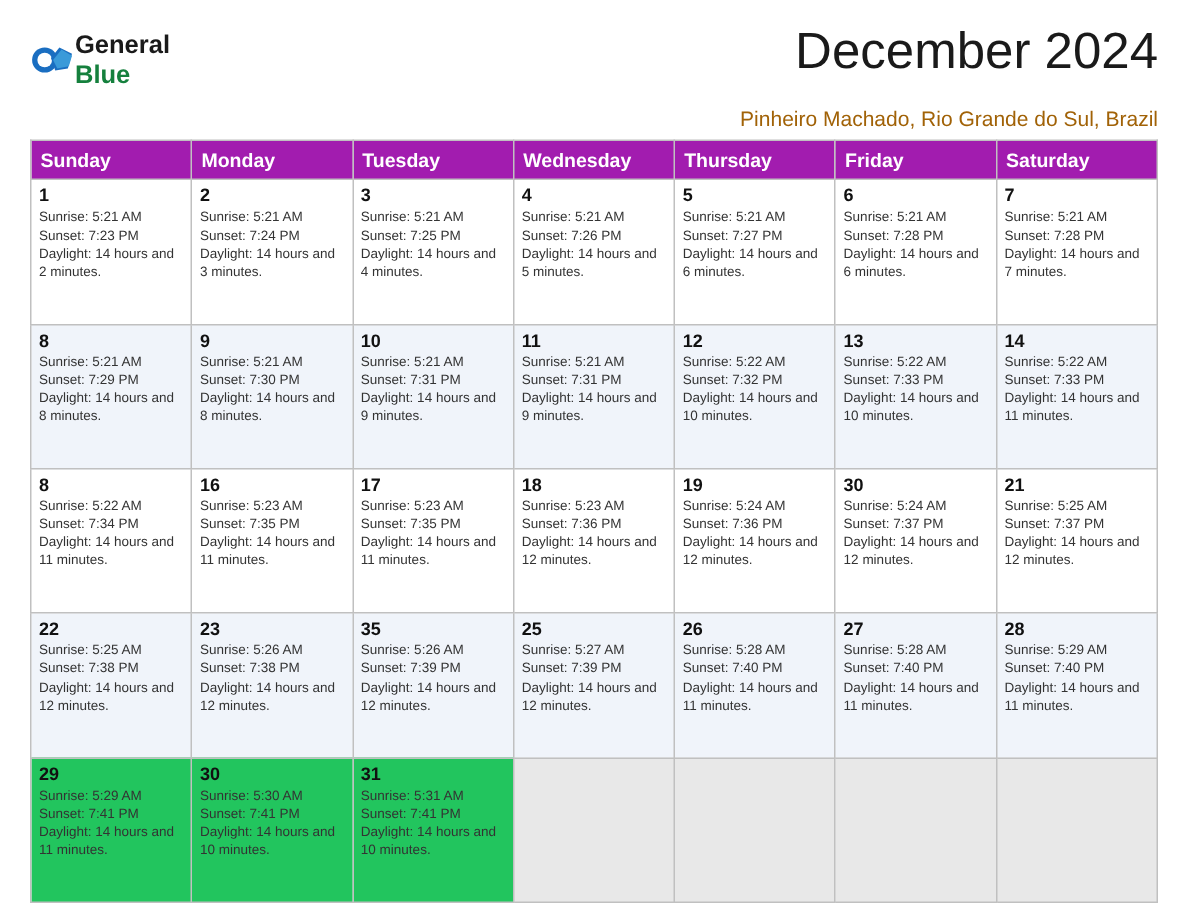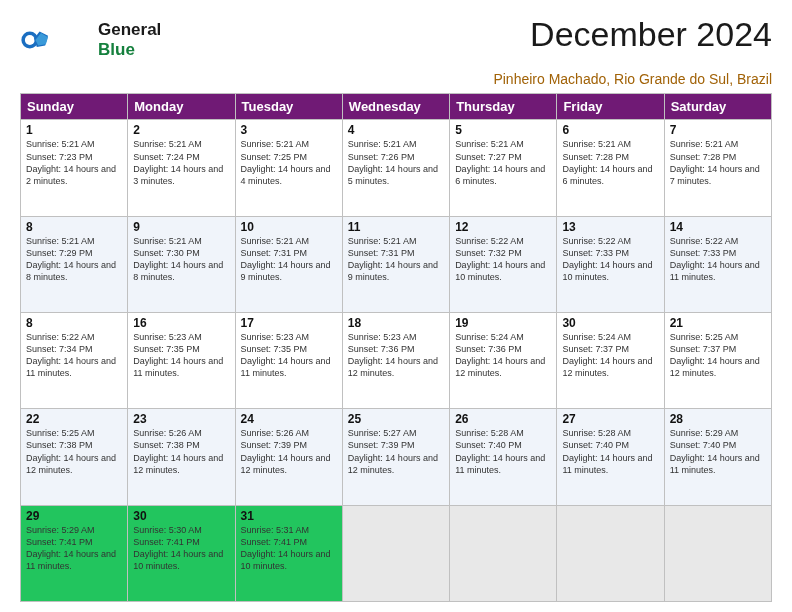--- a/index.html
+++ b/index.html
@@ -20,21 +20,20 @@
     .header {
       display: flex;
       align-items: flex-start;
       justify-content: space-between;
       margin-bottom: 6px;
     }
     .logo {
       display: flex;
       align-items: center;
       margin-top: 4px;
-      gap: 48px;
     }
     .logo-icon {
       width: 28px;
       height: 28px;
       margin-right: 2px;
     }
     .title-block {
       text-align: right;
     }
     .month-title {
@@ -48,21 +47,21 @@
       color: #a16207;
       margin-top: 18px;
     }
     .calendar {
       flex: 1;
       border-collapse: collapse;
       width: 100%;
       table-layout: fixed;
     }
     .calendar th {
-      background: #701a75;
+      background: #a21caf;
       color: #fff;
       font-size: 13px;
       font-weight: bold;
       text-align: left;
       padding: 5px 6px;
       border: 1px solid #c0c0c0;
     }
     .calendar td {
       border: 1px solid #c0c0c0;
       vertical-align: top;
@@ -318,21 +317,21 @@
           </td>
           <td>
         <span class="day-num">23</span>
         <div class="day-info">
           Sunrise: 5:26 AM<br>
           Sunset: 7:38 PM<br>
           Daylight: 14 hours and 12 minutes.
         </div>
           </td>
           <td>
-        <span class="day-num">24</span>
+        <span class="day-num">35</span>
         <div class="day-info">
           Sunrise: 5:26 AM<br>
           Sunset: 7:39 PM<br>
           Daylight: 14 hours and 12 minutes.
         </div>
           </td>
           <td>
         <span class="day-num">25</span>
         <div class="day-info">
           Sunrise: 5:27 AM<br>

